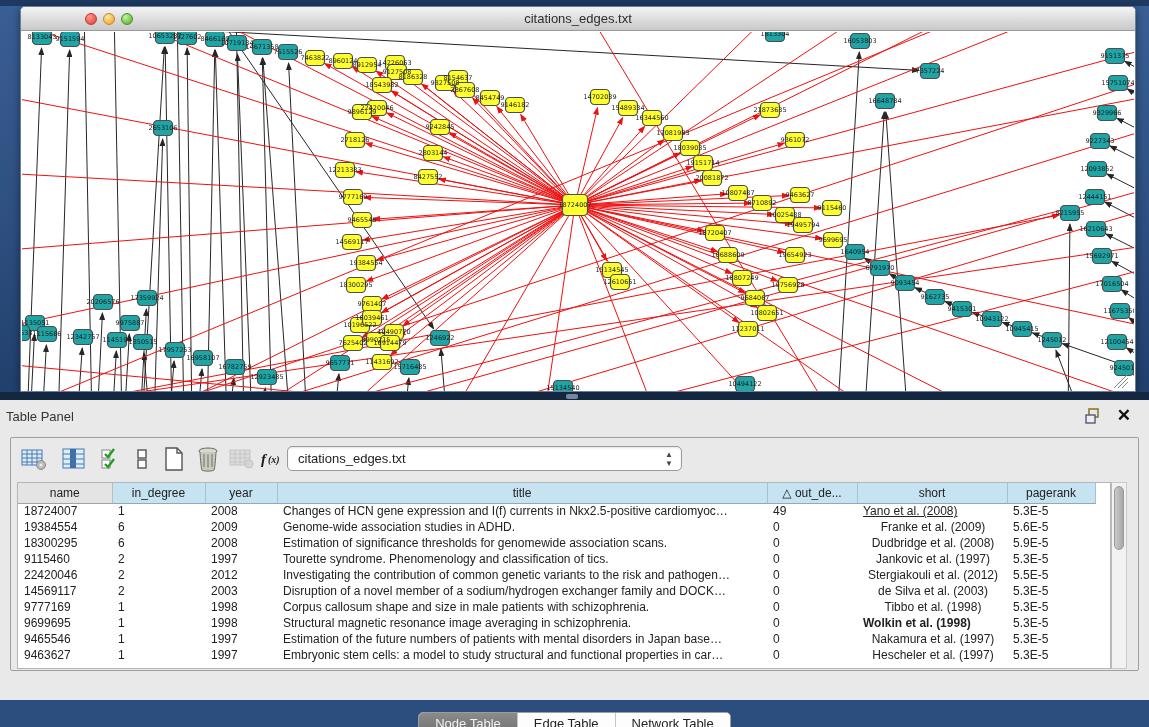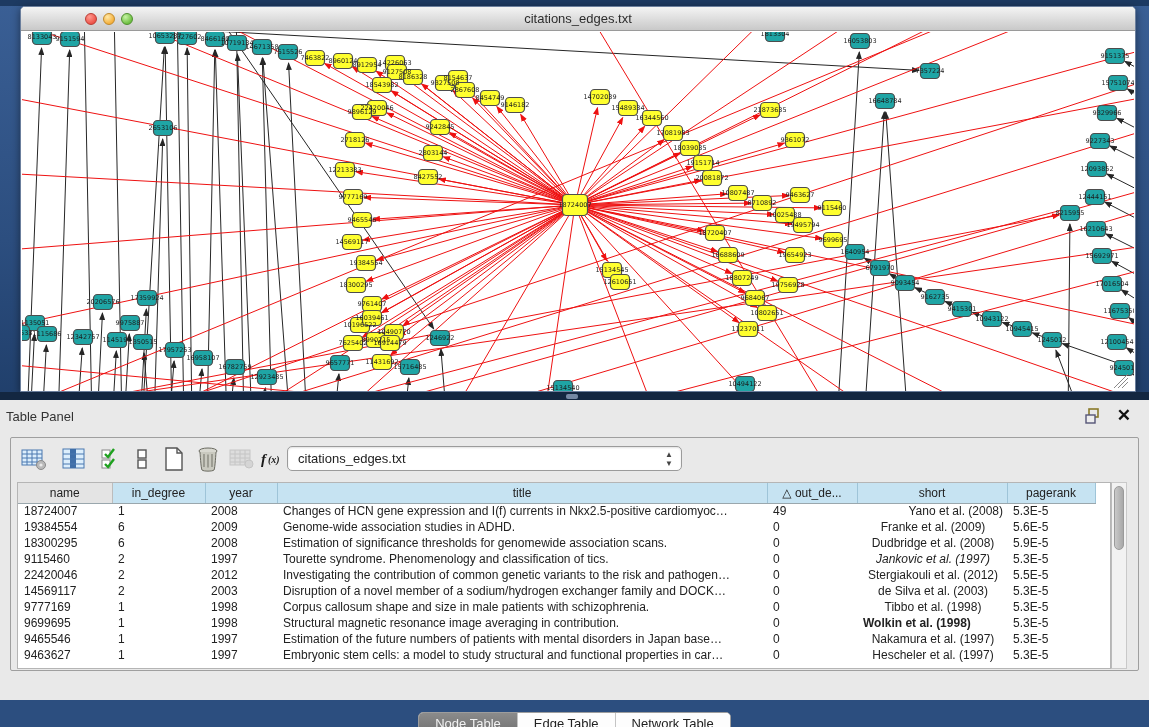--- a/index.html
+++ b/index.html
@@ -568,21 +568,21 @@
                 <th style="width: 88px;">pagerank</th>
               </tr>
             </thead>
           <tbody id="grid-body">
               <tr>
                 <td>18724007</td>
                 <td>1</td>
                 <td>2008</td>
                 <td>Changes of HCN gene expression and I(f) currents in Nkx2.5-positive cardiomyoc…</td>
                 <td>49</td>
-                <td style="text-align: right;">Yano et al. (2008)</td>
+                <td style="text-align: left; text-decoration: underline;">Yano et al. (2008)</td>
                 <td>5.3E-5</td>
               </tr>
               <tr>
                 <td>19384554</td>
                 <td>6</td>
                 <td>2009</td>
                 <td>Genome-wide association studies in ADHD.</td>
                 <td>0</td>
                 <td style="text-align: center;">Franke et al. (2009)</td>
                 <td>5.6E-5</td>
@@ -595,21 +595,21 @@
                 <td>0</td>
                 <td style="text-align: center;">Dudbridge et al. (2008)</td>
                 <td>5.9E-5</td>
               </tr>
               <tr>
                 <td>9115460</td>
                 <td>2</td>
                 <td>1997</td>
                 <td>Tourette syndrome. Phenomenology and classification of tics.</td>
                 <td>0</td>
-                <td style="text-align: center; font-style: italic;">Jankovic et al. (1997)</td>
+                <td style="text-align: center;">Jankovic et al. (1997)</td>
                 <td>5.3E-5</td>
               </tr>
               <tr>
                 <td>22420046</td>
                 <td>2</td>
                 <td>2012</td>
                 <td>Investigating the contribution of common genetic variants to the risk and pathogen…</td>
                 <td>0</td>
                 <td style="text-align: center;">Stergiakouli et al. (2012)</td>
                 <td>5.5E-5</td>
@@ -629,21 +629,21 @@
                 <td>1998</td>
                 <td>Corpus callosum shape and size in male patients with schizophrenia.</td>
                 <td>0</td>
                 <td style="text-align: center;">Tibbo et al. (1998)</td>
                 <td>5.3E-5</td>
               </tr>
               <tr>
                 <td>9699695</td>
                 <td>1</td>
                 <td>1998</td>
-                <td>Structural magnetic resonance image averaging in contribution.</td>
+                <td>Structural magnetic resonance image averaging in schizophrenia.</td>
                 <td>0</td>
                 <td style="text-align: left; font-weight: bold;">Wolkin et al. (1998)</td>
                 <td>5.3E-5</td>
               </tr>
               <tr>
                 <td>9465546</td>
                 <td>1</td>
                 <td>1997</td>
                 <td>Estimation of the future numbers of patients with mental disorders in Japan base…</td>
                 <td>0</td>

